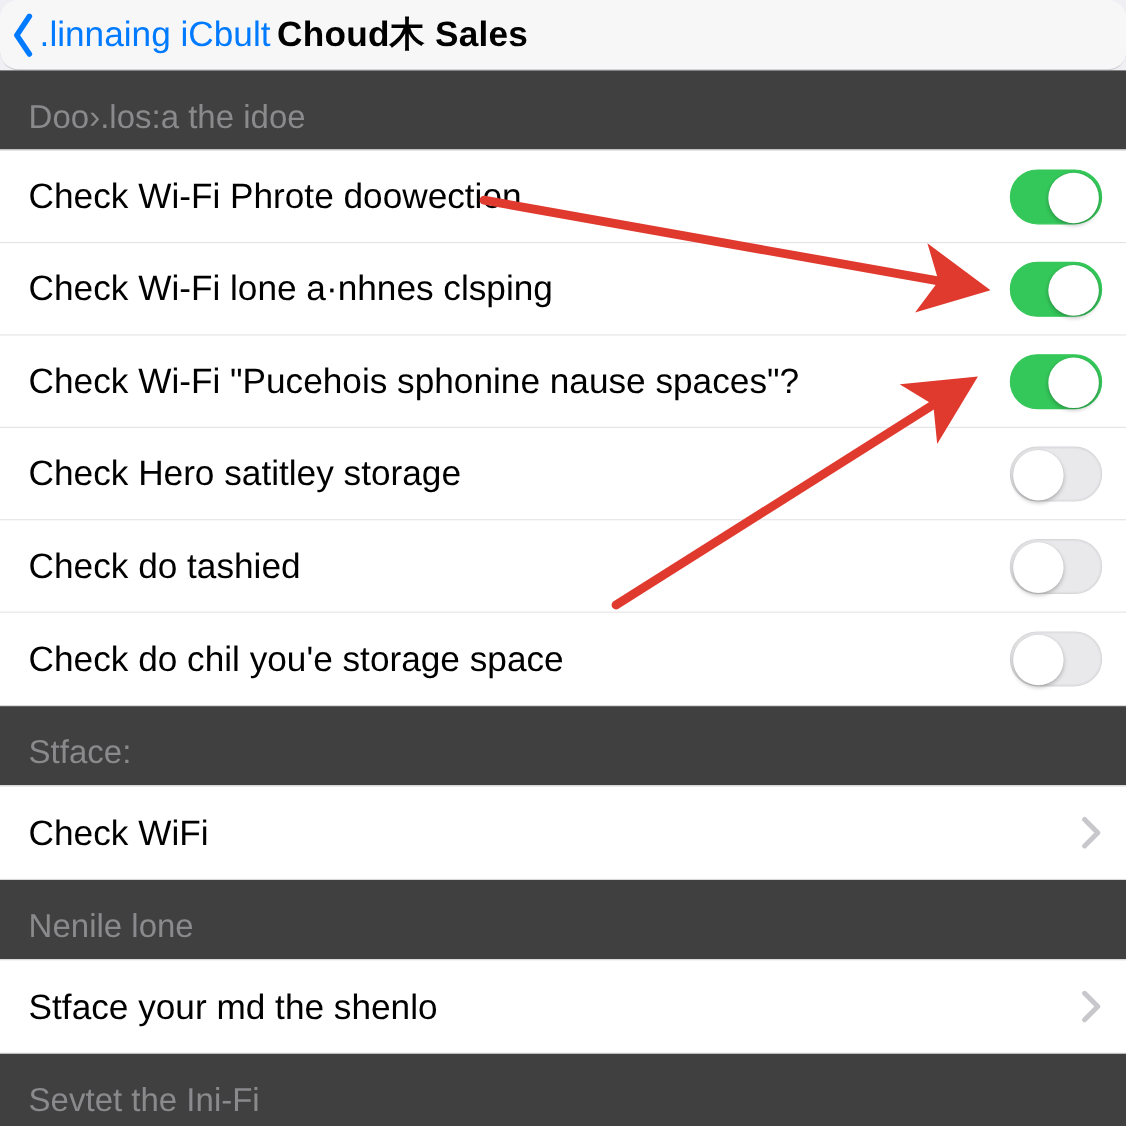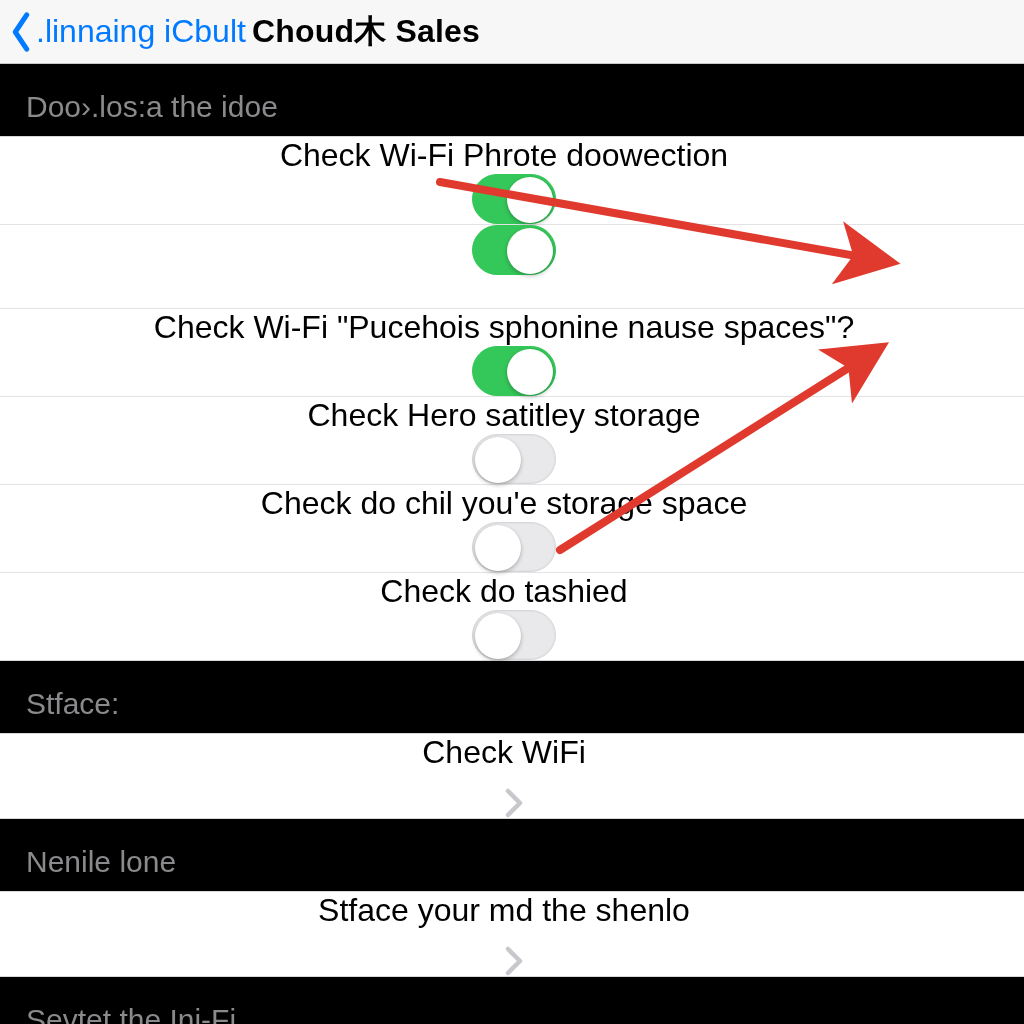--- a/index.html
+++ b/index.html
@@ -13,20 +13,21 @@
   }
 
   
   .navbar {
     display: flex;
     align-items: center;
     height: 64px;
     padding: 0 8px;
     background: #f7f7f8;
     border-bottom: 1px solid #c8c7cc;
+    border-radius: 17px;
   }
   .back-area {
     display: flex;
     align-items: center;
     gap: 2px;
     color: #007aff;
     font-size: 32px;
     font-weight: 400;
   }
   .back-chevron { display:flex; align-items:center; }
@@ -39,39 +40,38 @@
     letter-spacing: 0.2px;
     text-align: right;
   }
 
   
   .section-header {
     padding: 26px 26px 12px 26px;
     color: #8a8a8d;
     font-size: 30px;
     font-weight: 400;
-    background: #000000;
+    background: #404040;
   }
 
   .list {
     background: #fff;
     border-top: 1px solid #d8d8db;
     border-bottom: 1px solid #d8d8db;
   }
   .row {
     display: flex;
     align-items: center;
     justify-content: space-between;
     min-height: 84px;
     padding: 0 22px 0 26px;
     font-size: 32px;
     font-weight: 400;
     color: #000;
     border-bottom: 1px solid #e3e3e6;
-    flex-direction: column;
   }
   .row:last-child { border-bottom: none; }
   .row .label { flex: 1; padding-right: 20px; }
 
   
   .toggle {
     position: relative;
     width: 84px;
     height: 50px;
     border-radius: 25px;
@@ -124,48 +124,49 @@
 <div class="list">
 
   <div class="row">
     <span class="label">Check Wi-Fi Phrote doowection</span>
     <span class="toggle on">
         <span class="knob"></span>
       </span>
   </div>
 
   <div class="row">
+    <span class="label">Check Wi-Fi lone a·nhnes clsping</span>
     <span class="toggle on">
         <span class="knob"></span>
       </span>
   </div>
 
   <div class="row">
     <span class="label">Check Wi-Fi "Pucehois sphonine nause spaces"?</span>
     <span class="toggle on">
         <span class="knob"></span>
       </span>
   </div>
 
   <div class="row">
     <span class="label">Check Hero satitley storage</span>
     <span class="toggle off">
         <span class="knob"></span>
       </span>
   </div>
 
   <div class="row">
+    <span class="label">Check do tashied</span>
+    <span class="toggle off">
+        <span class="knob"></span>
+      </span>
+  </div>
+
+  <div class="row">
     <span class="label">Check do chil you'e storage space</span>
-    <span class="toggle off">
-        <span class="knob"></span>
-      </span>
-  </div>
-
-  <div class="row">
-    <span class="label">Check do tashied</span>
     <span class="toggle off">
         <span class="knob"></span>
       </span>
   </div>
 
 </div>
 
 <div class="section-header">Stface:</div>
 <div class="list">
   <div class="row">

